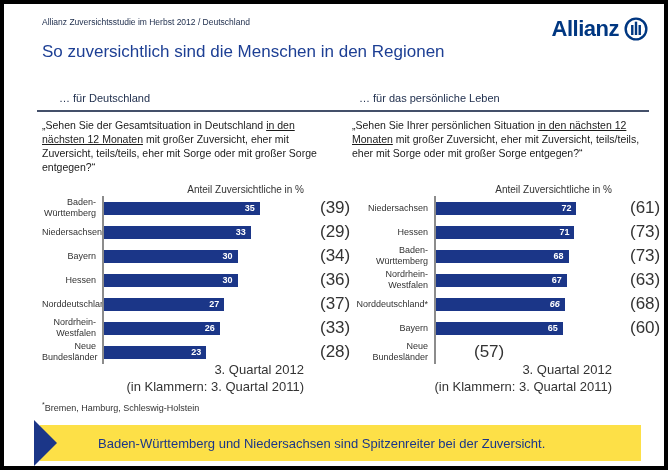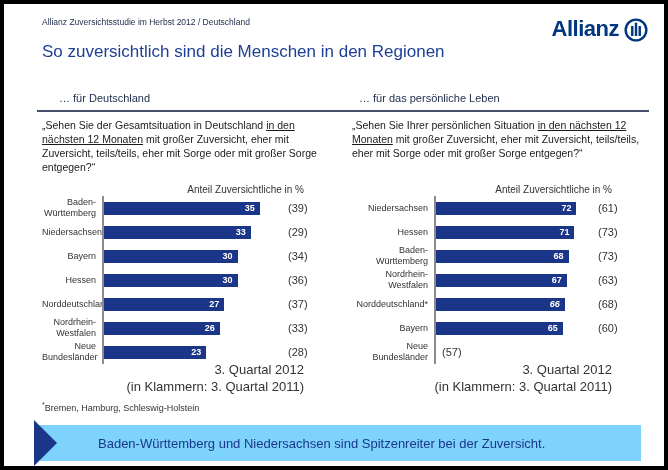--- a/index.html
+++ b/index.html
@@ -4,48 +4,48 @@
 <style>
   * { margin:0; padding:0; box-sizing:border-box; }
   html,body { background:#e9e9e9; }
   .slide {
     position:relative; width:668px; height:470px; background:#ffffff;
     border:4px solid #000000; overflow:hidden;
     font-family:"Liberation Sans", sans-serif; color:#333;
   }
   .abs { position:absolute; }
   .breadcrumb { left:38px; top:13px; font-size:8.5px; color:#22314f; }
-  .logo { right:16px; top:12px; display:flex; align-items:flex-end; gap:5px; }
+  .logo { right:16px; top:12px; display:flex; align-items:center; gap:5px; }
   .logo-text { font-size:22px; font-weight:bold; color:#003781; letter-spacing:-0.5px; }
   .logo-icon { width:24px; height:24px; }
   .page-title { left:38px; top:38px; font-size:17px; color:#1d3f94; }
   .panel-heading { top:88px; font-size:11px; color:#22314f;text-align:center; }
   .heading-rule { left:33px; top:106px; width:612px; height:2px; background:#44506a; }
   .question { top:115px; font-size:10.5px; line-height:1.33; color:#1a1a1a; }
   .q-underline { text-decoration:underline; }
   .axis-label { top:180px; font-size:10px; color:#333; text-align:right; }
   .chart { top:192px; }
   .bar-row { display:flex; align-items:center; height:24px; }
   .cat-label { text-align:right; padding-right:6px; font-size:9px; color:#333;
                white-space:pre-line; line-height:1.2; }
   .axis-seg { width:2px; align-self:stretch; background:#8c8c8c; }
   .track { position:relative; height:13px; }
   .bar { height:13px; background:#1b3688; display:flex; align-items:center;
          justify-content:flex-end; padding-right:5px; }
   .bar-value { color:#ffffff; font-size:9px; font-weight:bold; }
-  .prev-value { padding-left:6px; font-size:11px; color:#333; white-space:nowrap; }
+  .prev-value { padding-left:6px; font-size:17px; color:#333; white-space:nowrap;margin-left:32px; }
   .chart-note { top:358px; font-size:13px; color:#333; text-align:right; line-height:1.3; }
   
   .chart-left  { left:38px;  --labelw:60px; --trackw:178px; }
   .chart-right { left:348px; --labelw:82px; --trackw:156px; }
   .chart .cat-label { width:var(--labelw); }
   .chart .track { width:var(--trackw); }
   .footnote { left:38px; top:397px; font-size:9px; color:#333; }
   .footnote sup { font-size:7px; }
-  .banner { left:36px; top:421px; width:601px; height:36px; background:#7dd3fc;
+  .banner { left:36px; top:421px; width:601px; height:36px; background:#fde047;
             display:flex; align-items:center; padding-left:58px; }
   .banner-text { font-size:13px; color:#1b3688; }
   .banner-arrow { left:30px; top:416px; width:23px; height:46px; }
 </style>
 </head>
 <body>
 
 <div class="slide">
 
   <div class="abs breadcrumb">Allianz Zuversichtsstudie im Herbst 2012 / Deutschland</div>

